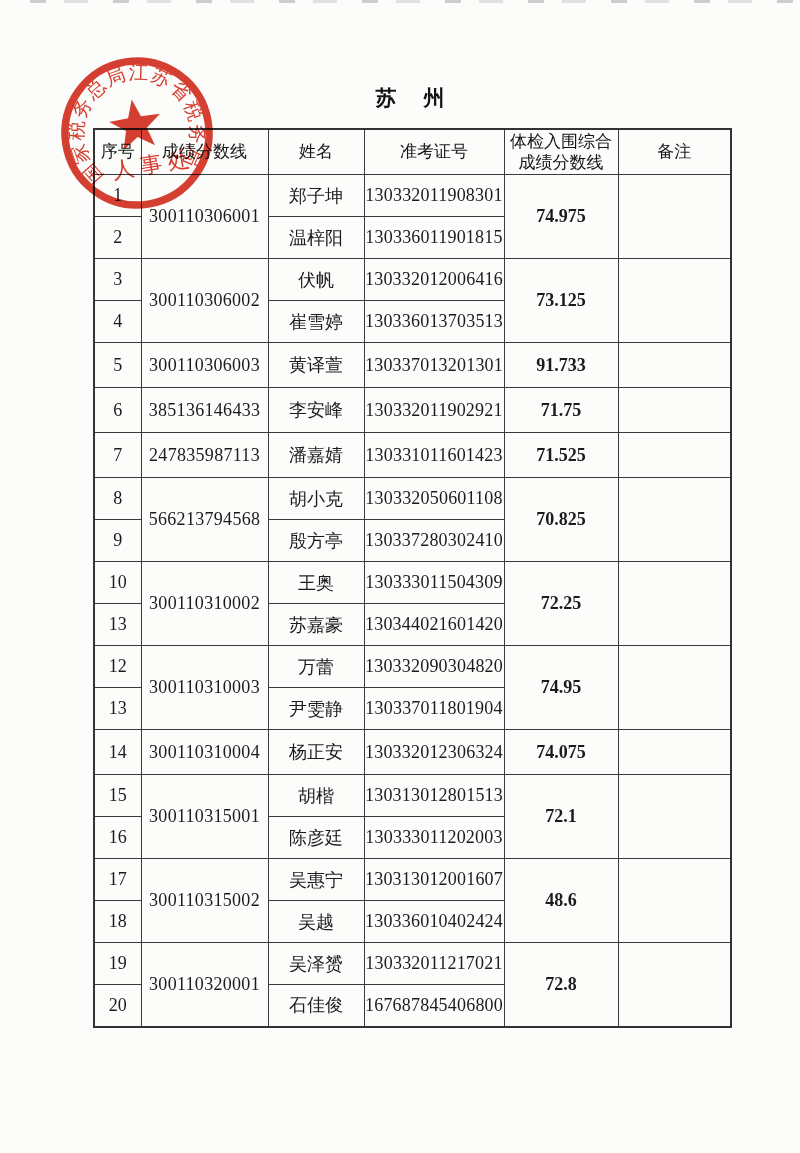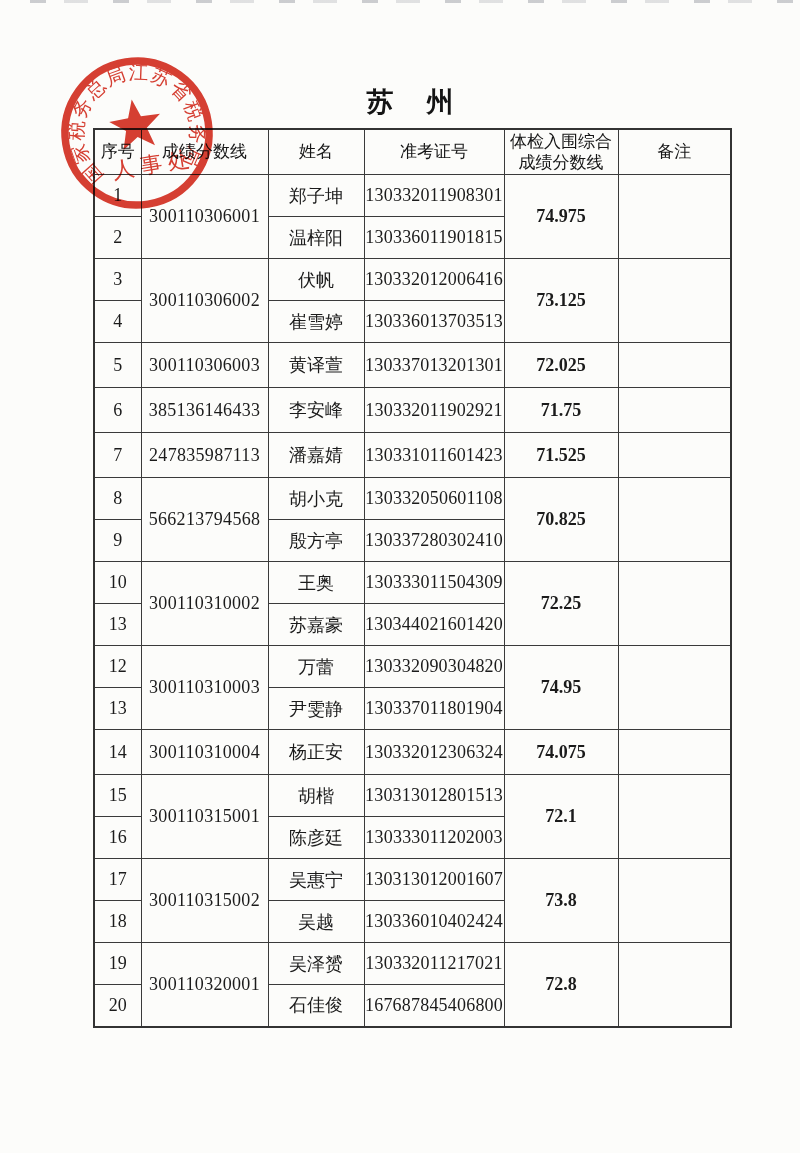--- a/index.html
+++ b/index.html
@@ -20,21 +20,21 @@
     position:absolute;left:30px;top:0;width:770px;height:3px;
     background:repeating-linear-gradient(90deg,
       rgba(70,75,90,.38) 0 16px, rgba(70,75,90,0) 16px 34px,
       rgba(70,75,90,.22) 34px 58px, rgba(70,75,90,0) 58px 83px);
     opacity:.7;
   }
   .doc-title{
     position:absolute;left:93px;top:84px;width:637px;
     text-align:center;
     font-family:"Liberation Sans",sans-serif;
-    font-size:27px;font-weight:600;letter-spacing:3px;
+    font-size:21px;font-weight:600;letter-spacing:3px;
     color:#141414;
   }
   .tbl-wrap{position:absolute;left:93px;top:128px;}
   table.roster{
     border-collapse:collapse;table-layout:fixed;
     width:637px;
     background:transparent;
   }
   table.roster col.c-no{width:47px;}
   table.roster col.c-code{width:127px;}
@@ -120,21 +120,21 @@
           <tr class="row-pair">
             <td class="cell-no">4</td>
             <td class="cell-name">崔雪婷</td>
             <td class="cell-ticket">130336013703513</td>
           </tr>
           <tr class="row-single">
             <td class="cell-no">5</td>
             <td class="cell-code">300110306003</td>
             <td class="cell-name">黄译萱</td>
             <td class="cell-ticket">130337013201301</td>
-            <td class="cell-score">72.025</td>
+            <td class="cell-score">91.733</td>
             <td class="cell-remark"></td>
           </tr>
           <tr class="row-single">
             <td class="cell-no">6</td>
             <td class="cell-code">385136146433</td>
             <td class="cell-name">李安峰</td>
             <td class="cell-ticket">130332011902921</td>
             <td class="cell-score">71.75</td>
             <td class="cell-remark"></td>
           </tr>
@@ -204,21 +204,21 @@
           <tr class="row-pair">
             <td class="cell-no">16</td>
             <td class="cell-name">陈彦廷</td>
             <td class="cell-ticket">130333011202003</td>
           </tr>
           <tr class="row-pair">
             <td class="cell-no">17</td>
             <td class="cell-code" rowspan="2">300110315002</td>
             <td class="cell-name">吴惠宁</td>
             <td class="cell-ticket">130313012001607</td>
-            <td class="cell-score" rowspan="2">73.8</td>
+            <td class="cell-score" rowspan="2">48.6</td>
             <td class="cell-remark" rowspan="2"></td>
           </tr>
           <tr class="row-pair">
             <td class="cell-no">18</td>
             <td class="cell-name">吴越</td>
             <td class="cell-ticket">130336010402424</td>
           </tr>
           <tr class="row-pair">
             <td class="cell-no">19</td>
             <td class="cell-code" rowspan="2">300110320001</td>

